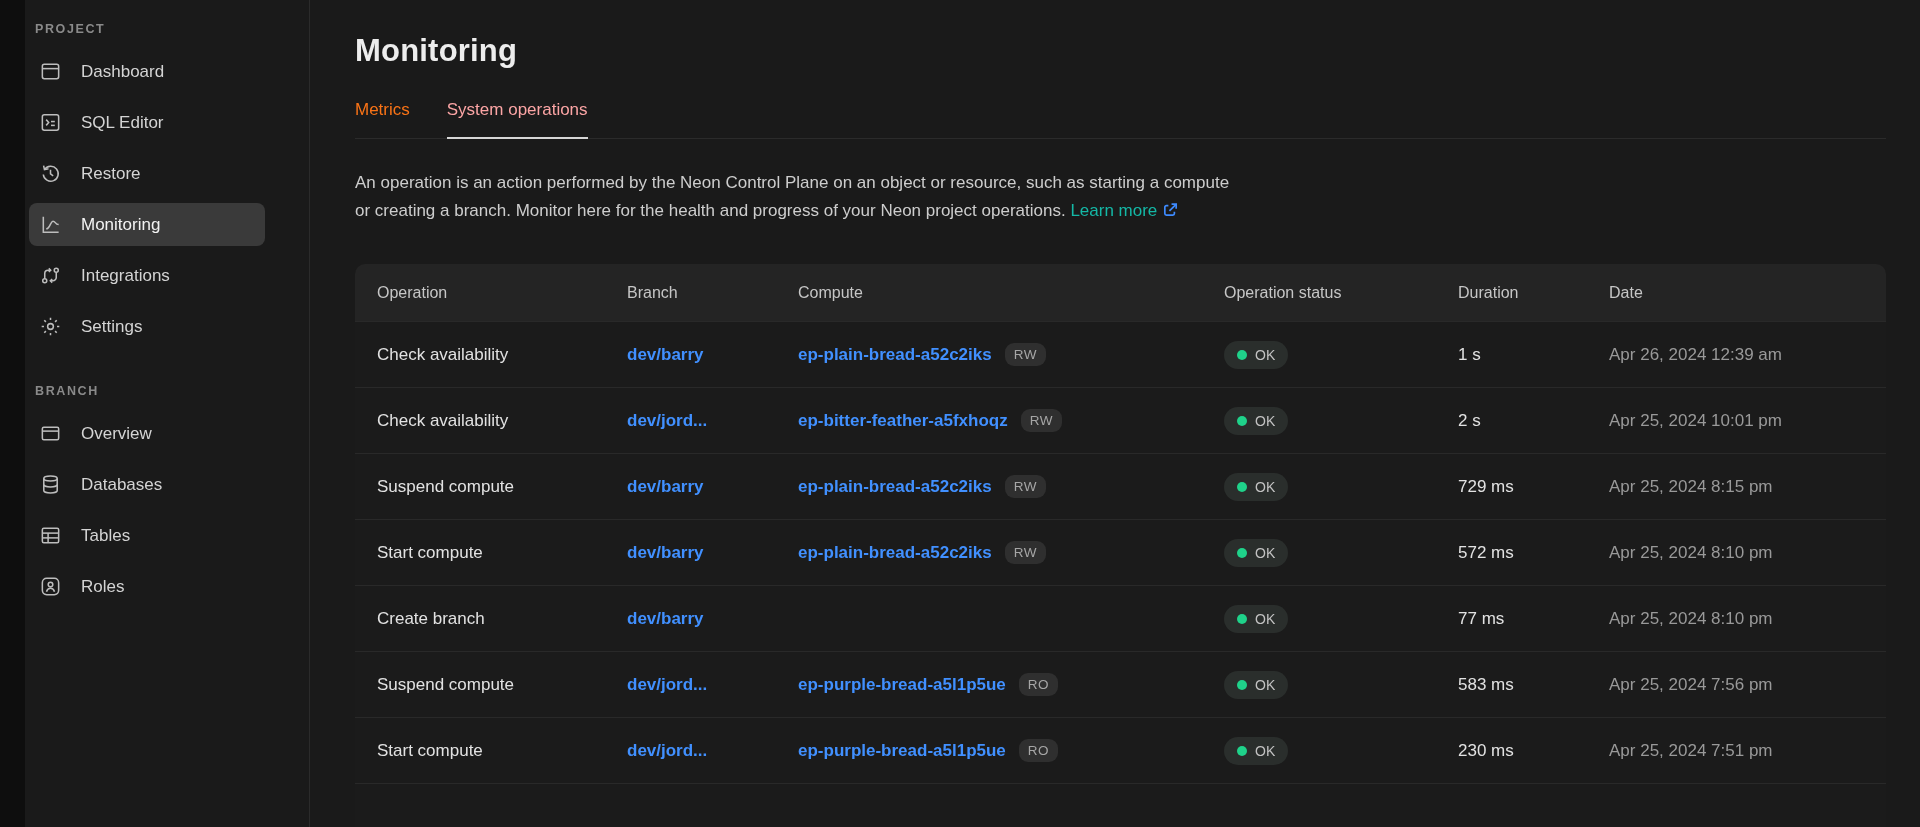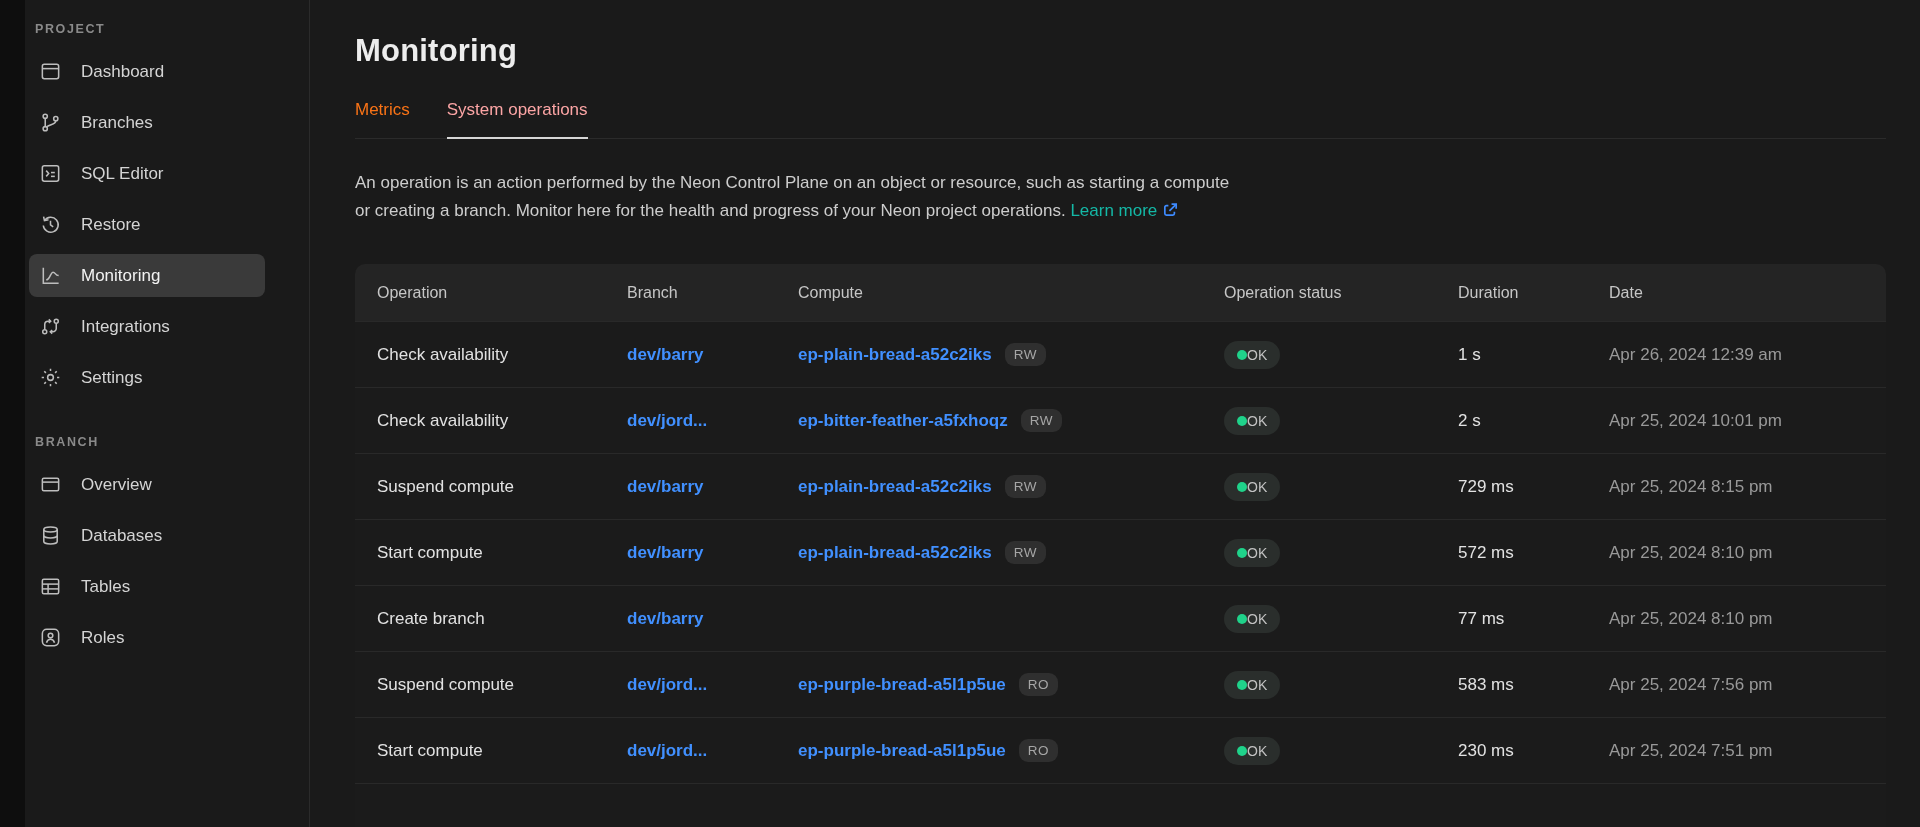--- a/index.html
+++ b/index.html
@@ -66,21 +66,21 @@
   .op-cell { color:#e2e2e2; }
   .blink { color:#4190ff; font-weight:700; text-decoration:none; cursor:pointer; }
   .compute-cell { display:flex; align-items:center;text-align:right; }
   .badge {
     display:inline-block; margin-left:13px; padding:4px 9px;
     background:#2f2f2f; border-radius:9px;
     font-size:13.5px; font-weight:500; color:#a6a6a6; letter-spacing:.5px;
   }
   .badge:empty { display:none; }
   .status-pill {
-    display:inline-flex; align-items:center; 
+    display:inline-flex; align-items:center; gap:8px;
     background:#2a2e2c; border-radius:999px; padding:6px 13px;
     font-size:14px; color:#c2c2c2;
   }
   .dot { width:10px; height:10px; border-radius:50%; background:#1fd28a; }
   .duration-cell { color:#e2e2e2; }
   .date-cell { color:#999999; }
 </style>
 </head>
 <body>
 
@@ -92,32 +92,20 @@
   <div class="nav-item">
     <span class="icon">
       <svg viewBox="0 0 24 24" fill="none" stroke="currentColor" stroke-width="1.6">
           <rect x="3.5" y="4.5" width="17" height="15" rx="2"></rect>
           <line x1="3.5" y1="9" x2="20.5" y2="9"></line>
         </svg>
     </span>
     <span>Dashboard</span>
   </div>
 
-  <div class="nav-item">
-    <span class="icon">
-      <svg viewBox="0 0 24 24" fill="none" stroke="currentColor" stroke-width="1.6">
-          <circle cx="6.5" cy="5.5" r="2.2"></circle>
-          <circle cx="6.5" cy="18.5" r="2.2"></circle>
-          <circle cx="17.5" cy="8" r="2.2"></circle>
-          <path d="M6.5 7.7v8.6"></path>
-          <path d="M17.5 10.2c0 4.2-6 3.6-9.2 6.2"></path>
-        </svg>
-    </span>
-    <span>Branches</span>
-  </div>
 
   <div class="nav-item">
     <span class="icon">
       <svg viewBox="0 0 24 24" fill="none" stroke="currentColor" stroke-width="1.6">
           <rect x="3.5" y="4" width="17" height="16" rx="2"></rect>
           <path d="m7.5 9 2.6 3-2.6 3"></path>
           <line x1="12.5" y1="15" x2="16.5" y2="15"></line>
           <line x1="12.5" y1="11" x2="16.5" y2="11"></line>
         </svg>
     </span>

